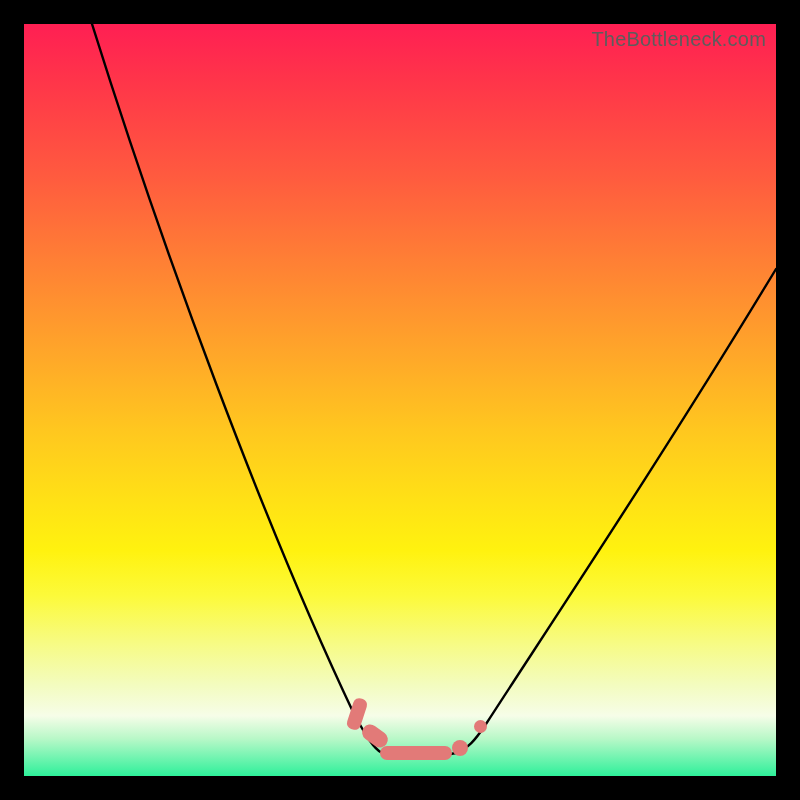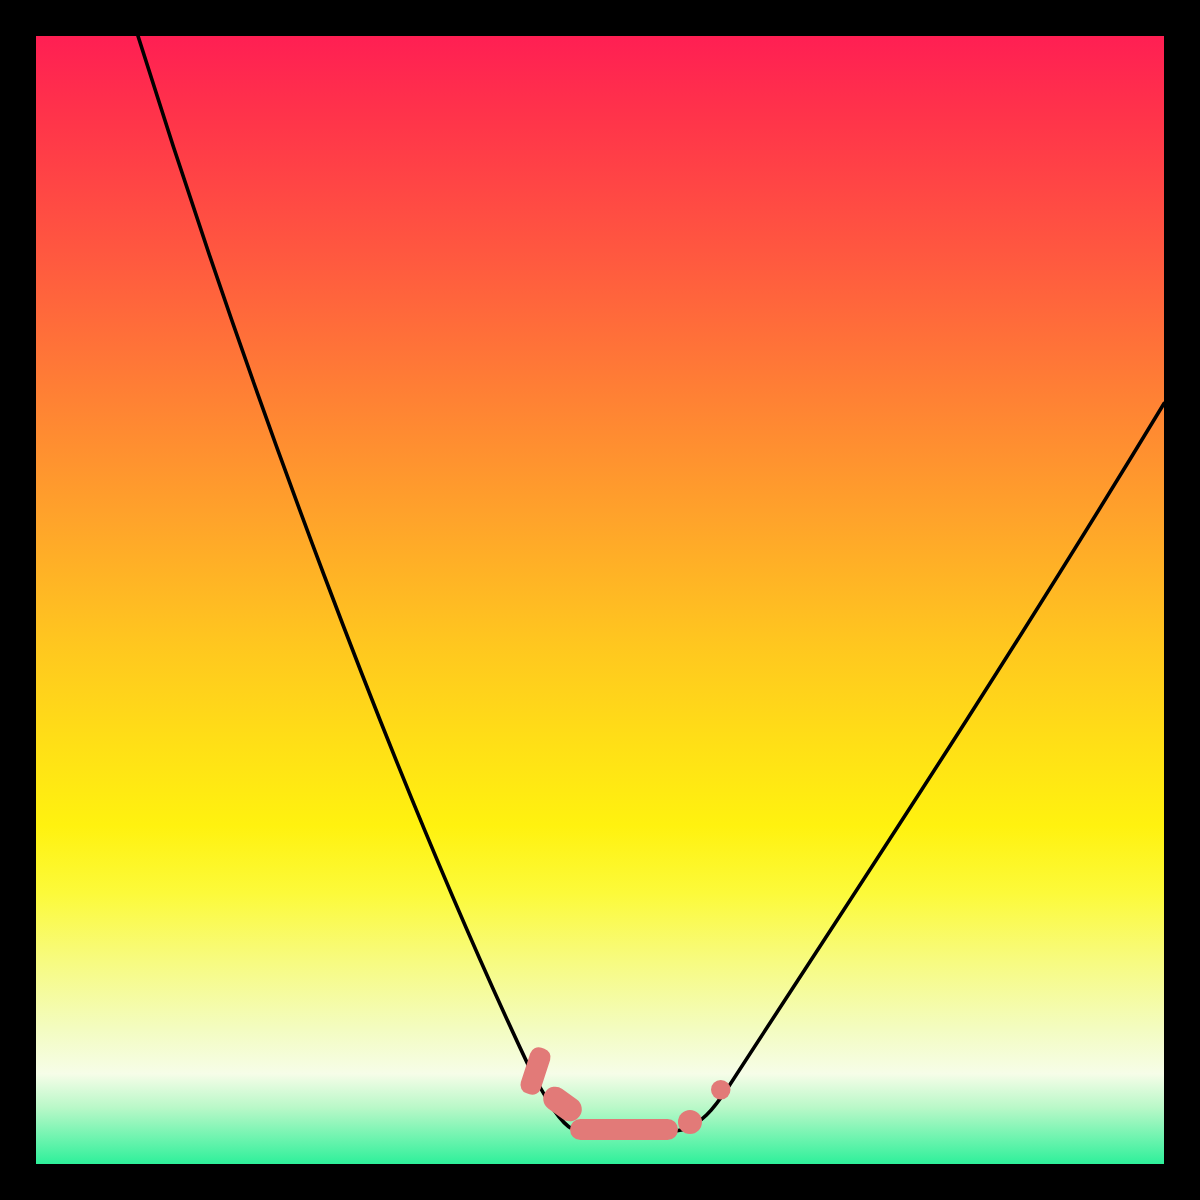--- a/index.html
+++ b/index.html
@@ -68,20 +68,21 @@
     background: #e27a78; 
     border-radius: 6px;
   }
 </style>
 </head>
 <body>
 
 <div class="frame">
   <div class="plot-area">
 
+    <div class="watermark">TheBottleneck.com</div>
 
     <svg class="curve" viewBox="0 0 752 752" preserveAspectRatio="none">
 
       <path d="
             M 68 0
             C 140 230, 240 500, 330 690
             C 342 712, 350 725, 358 729
             C 374 735, 402 735, 432 729
             C 444 724, 450 718, 462 700
             C 530 595, 640 430, 752 245

